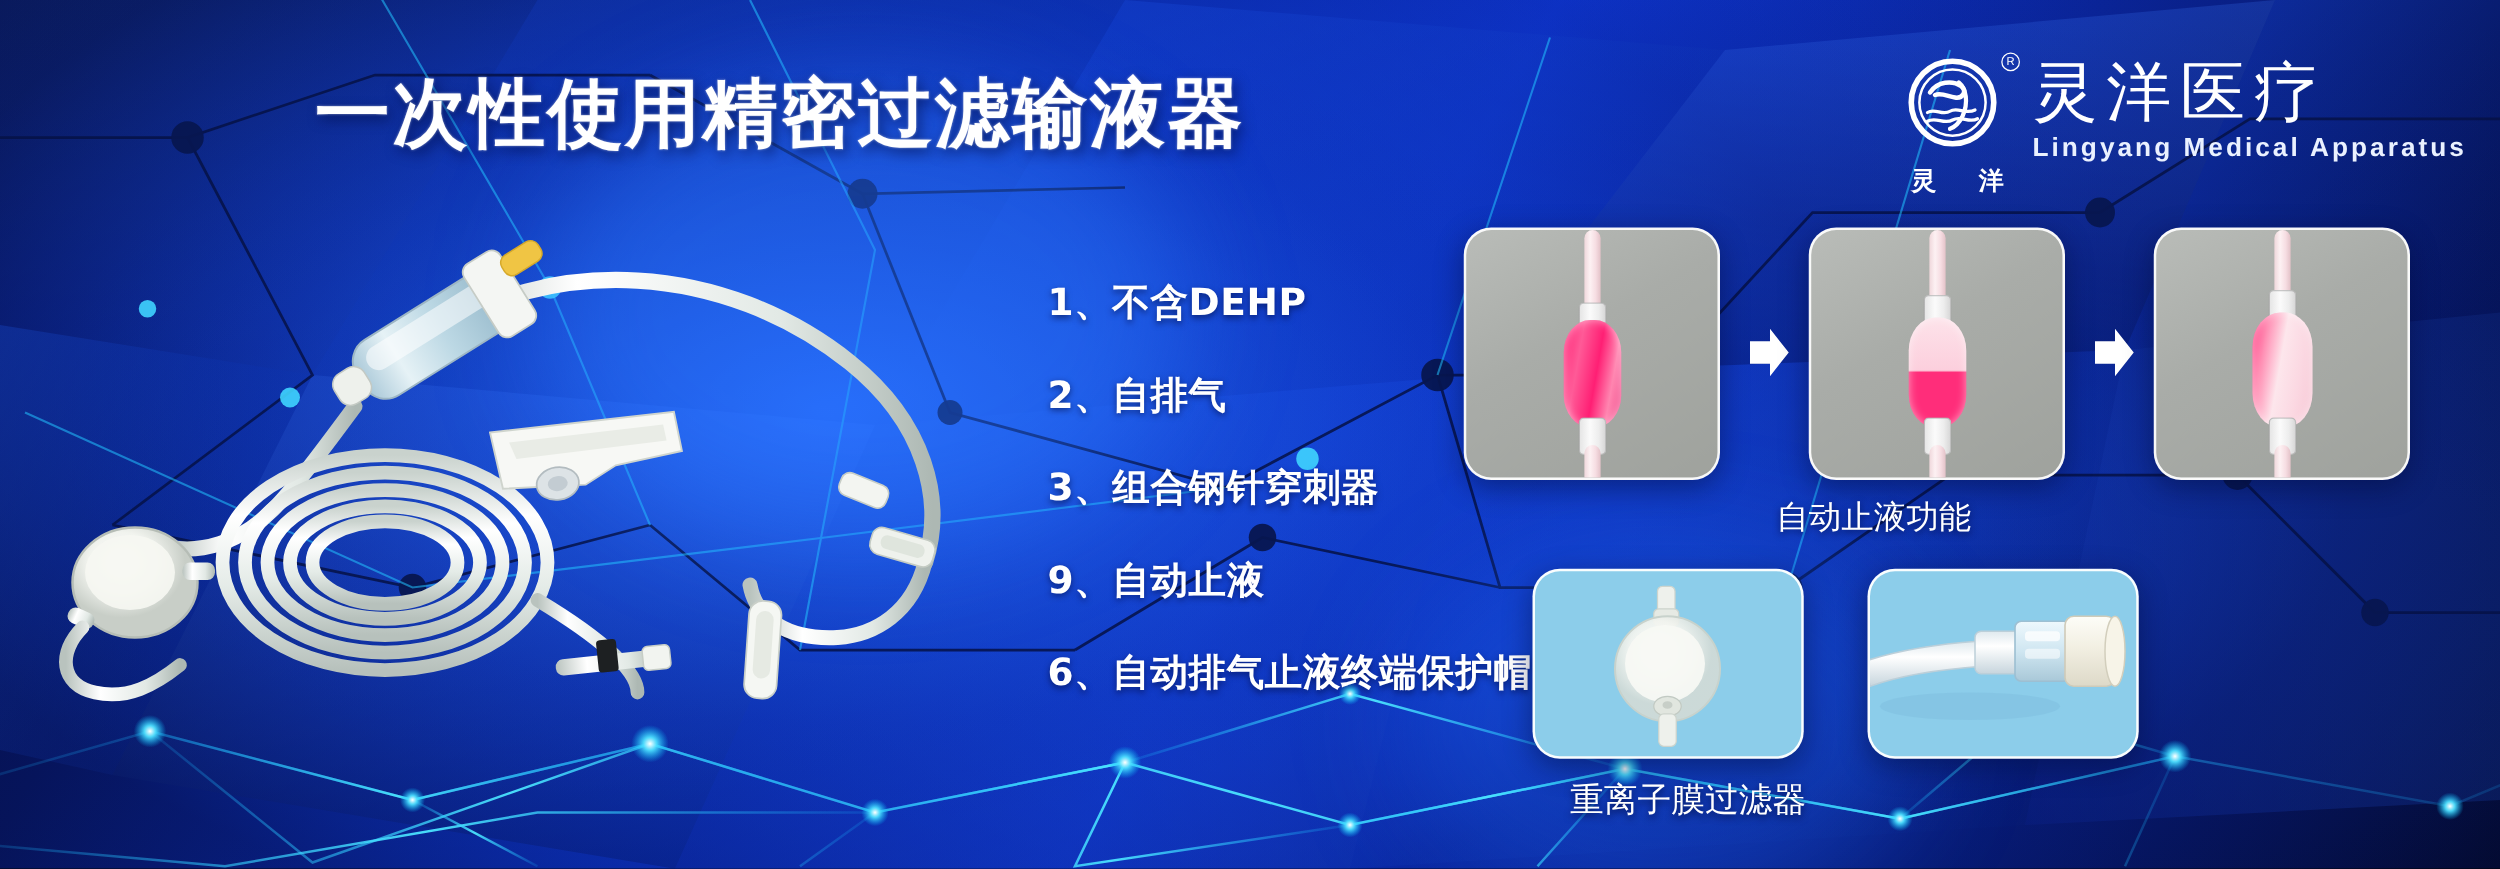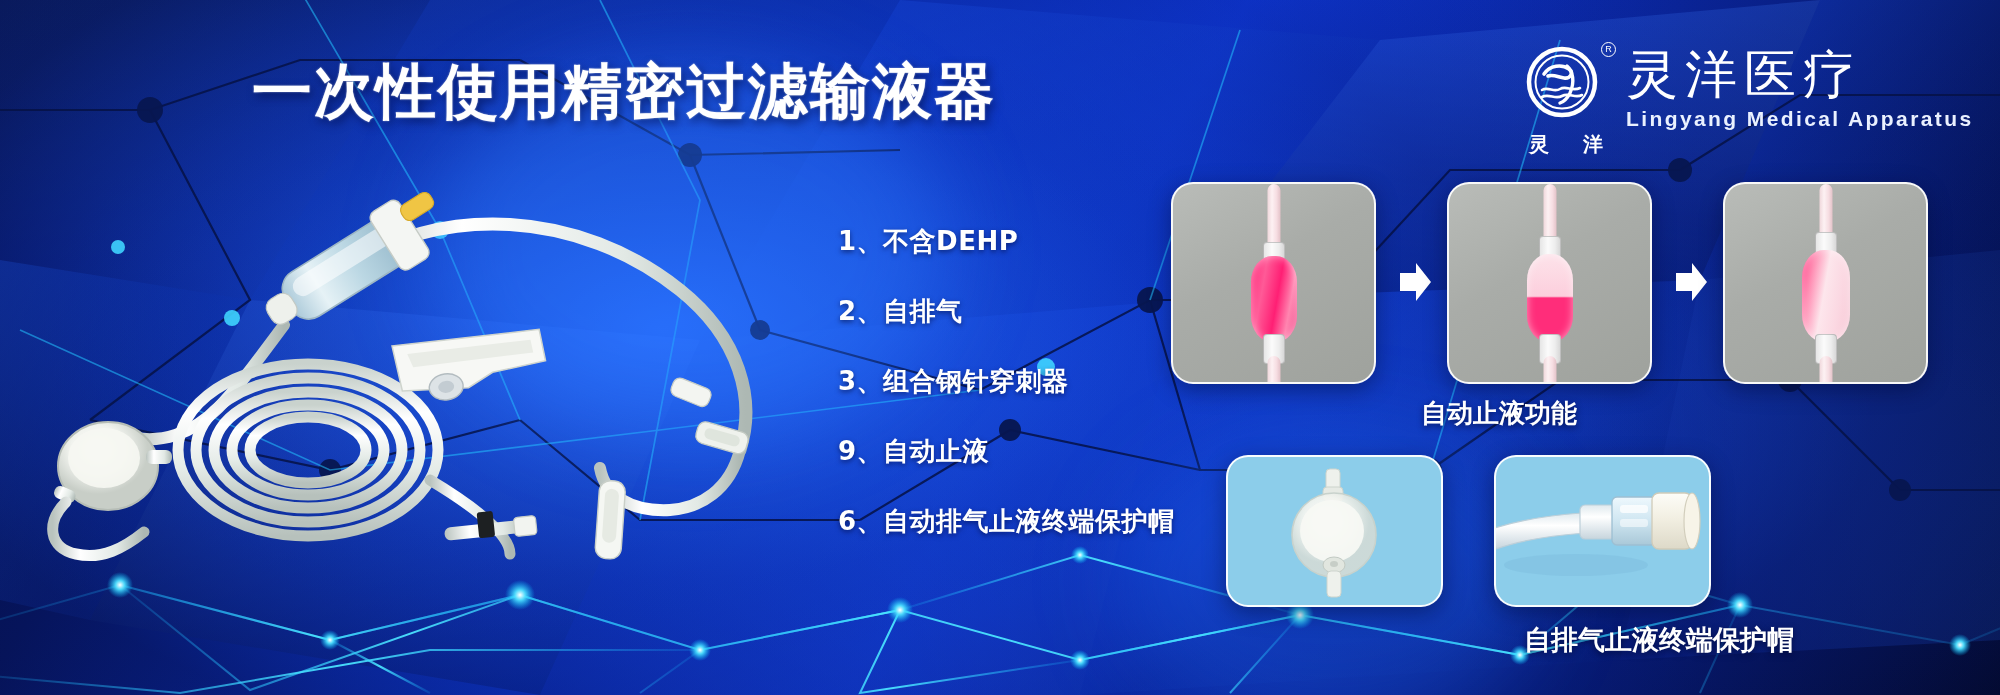--- a/index.html
+++ b/index.html
@@ -52,21 +52,21 @@
     font-family:"DejaVu Sans","Liberation Sans",sans-serif; white-space:nowrap;
   }
   .logo-en{
     color:#eaf1ff; font-size:21px; letter-spacing:2.4px; margin-top:7px;
     font-family:"Liberation Sans",sans-serif; white-space:nowrap; font-weight:bold;
   }
 
   
   .features{ position:absolute; left:838px; top:228px; }
   .feature{
-    color:#fff; font-size:26px; font-weight:bold; line-height:1;
+    color:#fff; font-size:30px; font-weight:bold; line-height:1;
     margin-bottom:44px; white-space:nowrap; letter-spacing:.5px;
     font-family:"DejaVu Sans","Liberation Sans",sans-serif;
     text-shadow:0 2px 5px rgba(0,10,60,.6);
   }
   .feature:last-child{ margin-bottom:16px; }
 
   
   .hero{ position:absolute; left:40px; top:150px; width:740px; height:420px; }
 
   
@@ -74,21 +74,21 @@
     position:absolute; border-radius:22px; overflow:hidden;
     border:2px solid rgba(255,255,255,.92);
     box-shadow:0 6px 22px rgba(0,8,50,.45);
   }
   .panel-gray{ background:linear-gradient(150deg,#b9bcb8 0%,#a9aca8 42%,#9fa29d 100%); }
   .panel-blue{ background:#8ccdea; border-color:rgba(255,255,255,.95); }
 
   .arrow{ position:absolute; width:34px; height:44px; }
 
   .caption{
-    position:absolute; color:#fff; font-weight:bold; white-space:nowrap;
+    position:absolute; color:#fff; font-weight:normal; white-space:nowrap;
     font-family:"DejaVu Sans","Liberation Sans",sans-serif;
     text-shadow:0 2px 6px rgba(0,8,50,.75);
   }
   .cap-top{ font-size:26px; }
   .cap-bot{ font-size:27px; }
 
   
   .ph{ position:absolute; }
   .tube-v{
     position:absolute; left:50%; transform:translateX(-50%);
@@ -448,15 +448,15 @@
       <rect x="84" y="48" width="36" height="34" rx="5" fill="url(#ctube)" stroke="#bccfd9" stroke-width="1.2"></rect>
       <rect x="116" y="40" width="44" height="48" rx="5" fill="url(#chub)" stroke="#9dbfd2" stroke-width="1.3"></rect>
       <rect x="124" y="48" width="28" height="8" rx="3" fill="#ffffff" opacity=".75"></rect>
       <rect x="124" y="62" width="28" height="8" rx="3" fill="#ffffff" opacity=".55"></rect>
       <rect x="156" y="36" width="40" height="56" rx="7" fill="url(#ccap)" stroke="#cfcbb9" stroke-width="1.3"></rect>
       <ellipse cx="196" cy="64" rx="8" ry="28" fill="#f7f4e8" stroke="#d2cebc" stroke-width="1.2"></ellipse>
       <ellipse cx="80" cy="108" rx="72" ry="11" fill="#7dbcdd" opacity=".45"></ellipse>
     </svg>
   </div>
 
-  <div class="caption cap-bot" style="left:1524px;top:622px;">自排气止液终端保护帽</div>
+  <div class="caption cap-bot" style="left:1256px;top:622px;">重离子膜过滤器</div>
 
 </div>
 
 </body></html>

